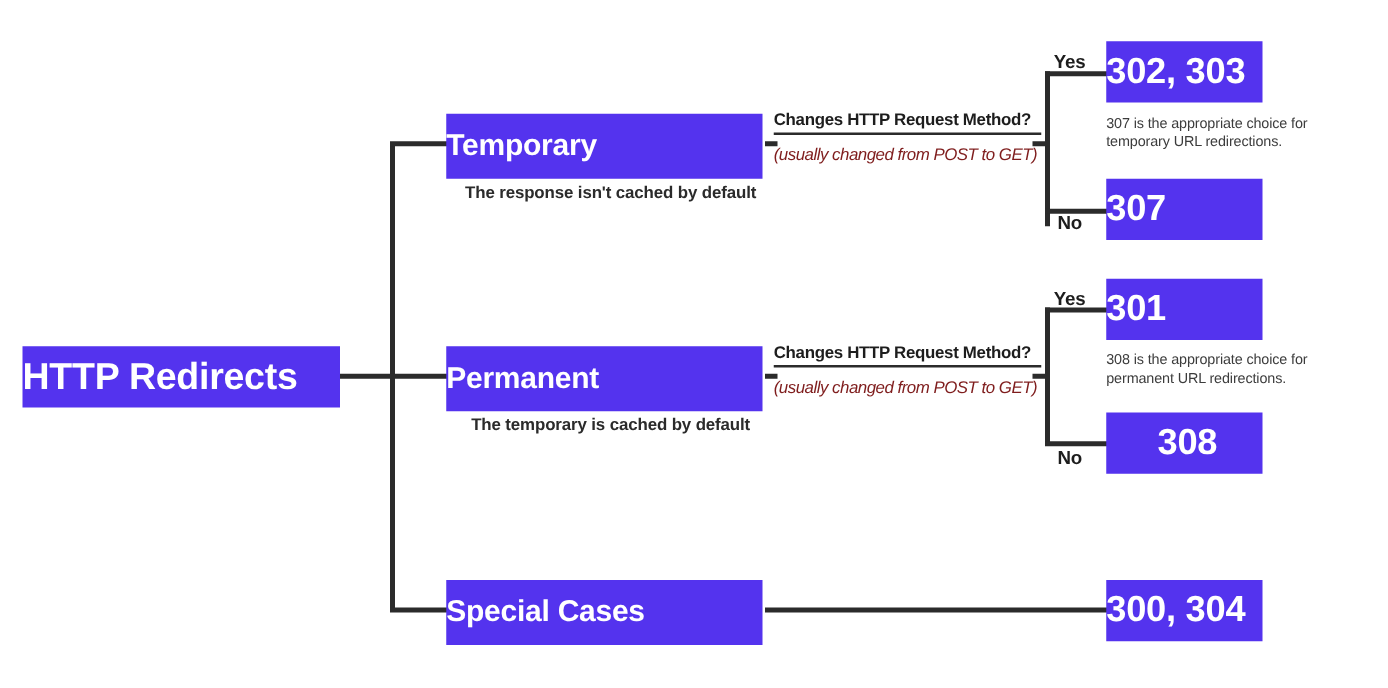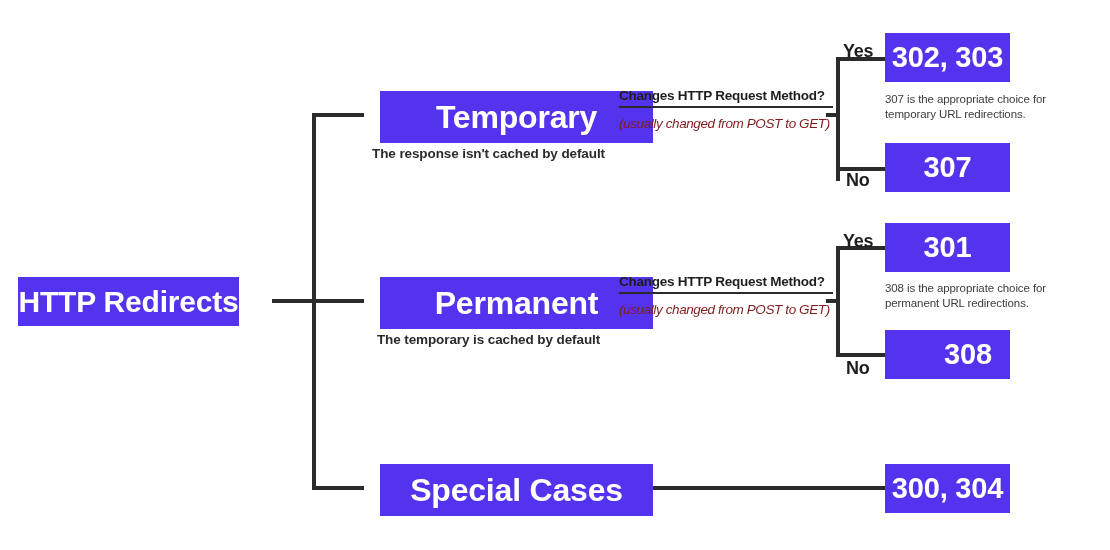--- a/index.html
+++ b/index.html
@@ -27,33 +27,33 @@
   .line-h { height: 4px; }
   .line-v { width: 4px; }
 
   
   .node {
     position: absolute;
     background: #5433ee;
     color: #ffffff;
     display: flex;
     align-items: center;
-    justify-content: center;
+    justify-content: flex-start;
     font-weight: bold;
     letter-spacing: -0.2px;
     text-align: center;
     box-sizing: border-box;
   }
   .node-root {
-    left: 18px;  top: 277px;  width: 221px; height: 49px;
+    left: 18px;  top: 277px;  width: 254px; height: 49px;
     font-size: 30px;
   }
   .node-branch {
-    left: 380px; width: 273px; height: 52px;
-    font-size: 32px;
+    left: 357px; width: 253px; height: 52px;
+    font-size: 24px;
   }
   .node-temporary { top: 91px; }
   .node-permanent { top: 277px; }
   .node-special   { top: 464px; }
 
   .node-code {
     left: 885px; width: 125px; height: 49px;
     font-size: 29px;
   }
   .code-302 { top: 33px; }
@@ -102,21 +102,21 @@
     padding-top: 8px;
     white-space: nowrap;
     font-style: italic;
   }
   .question-temporary { top: 88px; }
   .question-permanent { top: 274px; }
 
   
   .branch-label {
     position: absolute;
-    font-size: 18px;
+    font-size: 15px;
     font-weight: bold;
     color: #1d1d1d;
     letter-spacing: -0.2px;
   }
   .yn-yes-temp  { left: 843px; top: 41px; }
   .yn-no-temp   { left: 846px; top: 170px; }
   .yn-yes-perm  { left: 843px; top: 231px; }
   .yn-no-perm   { left: 846px; top: 358px; }
 
   

